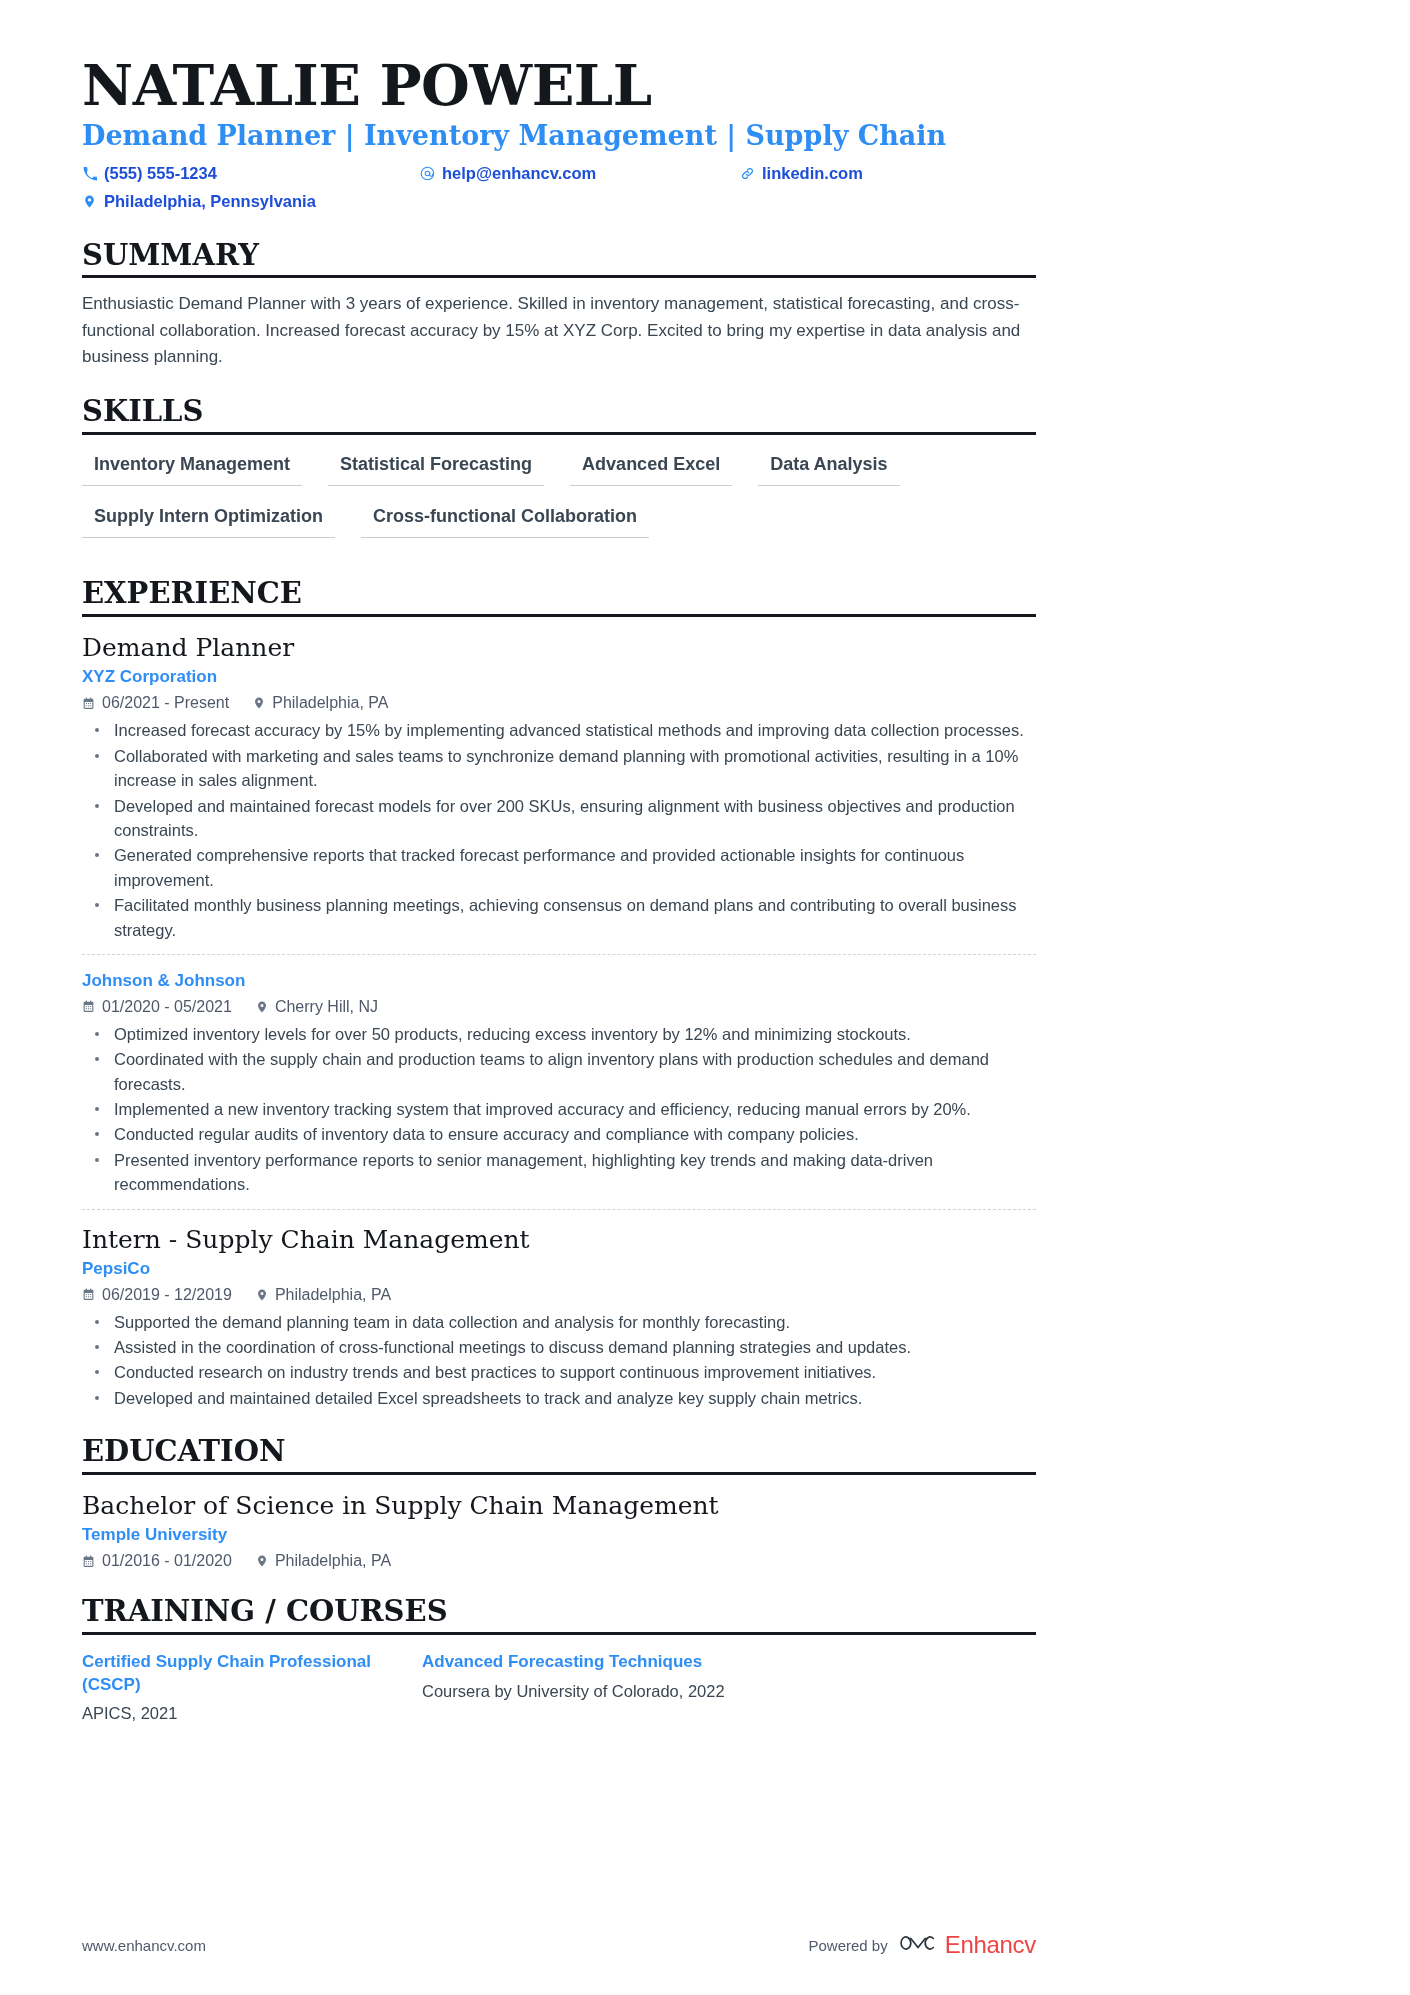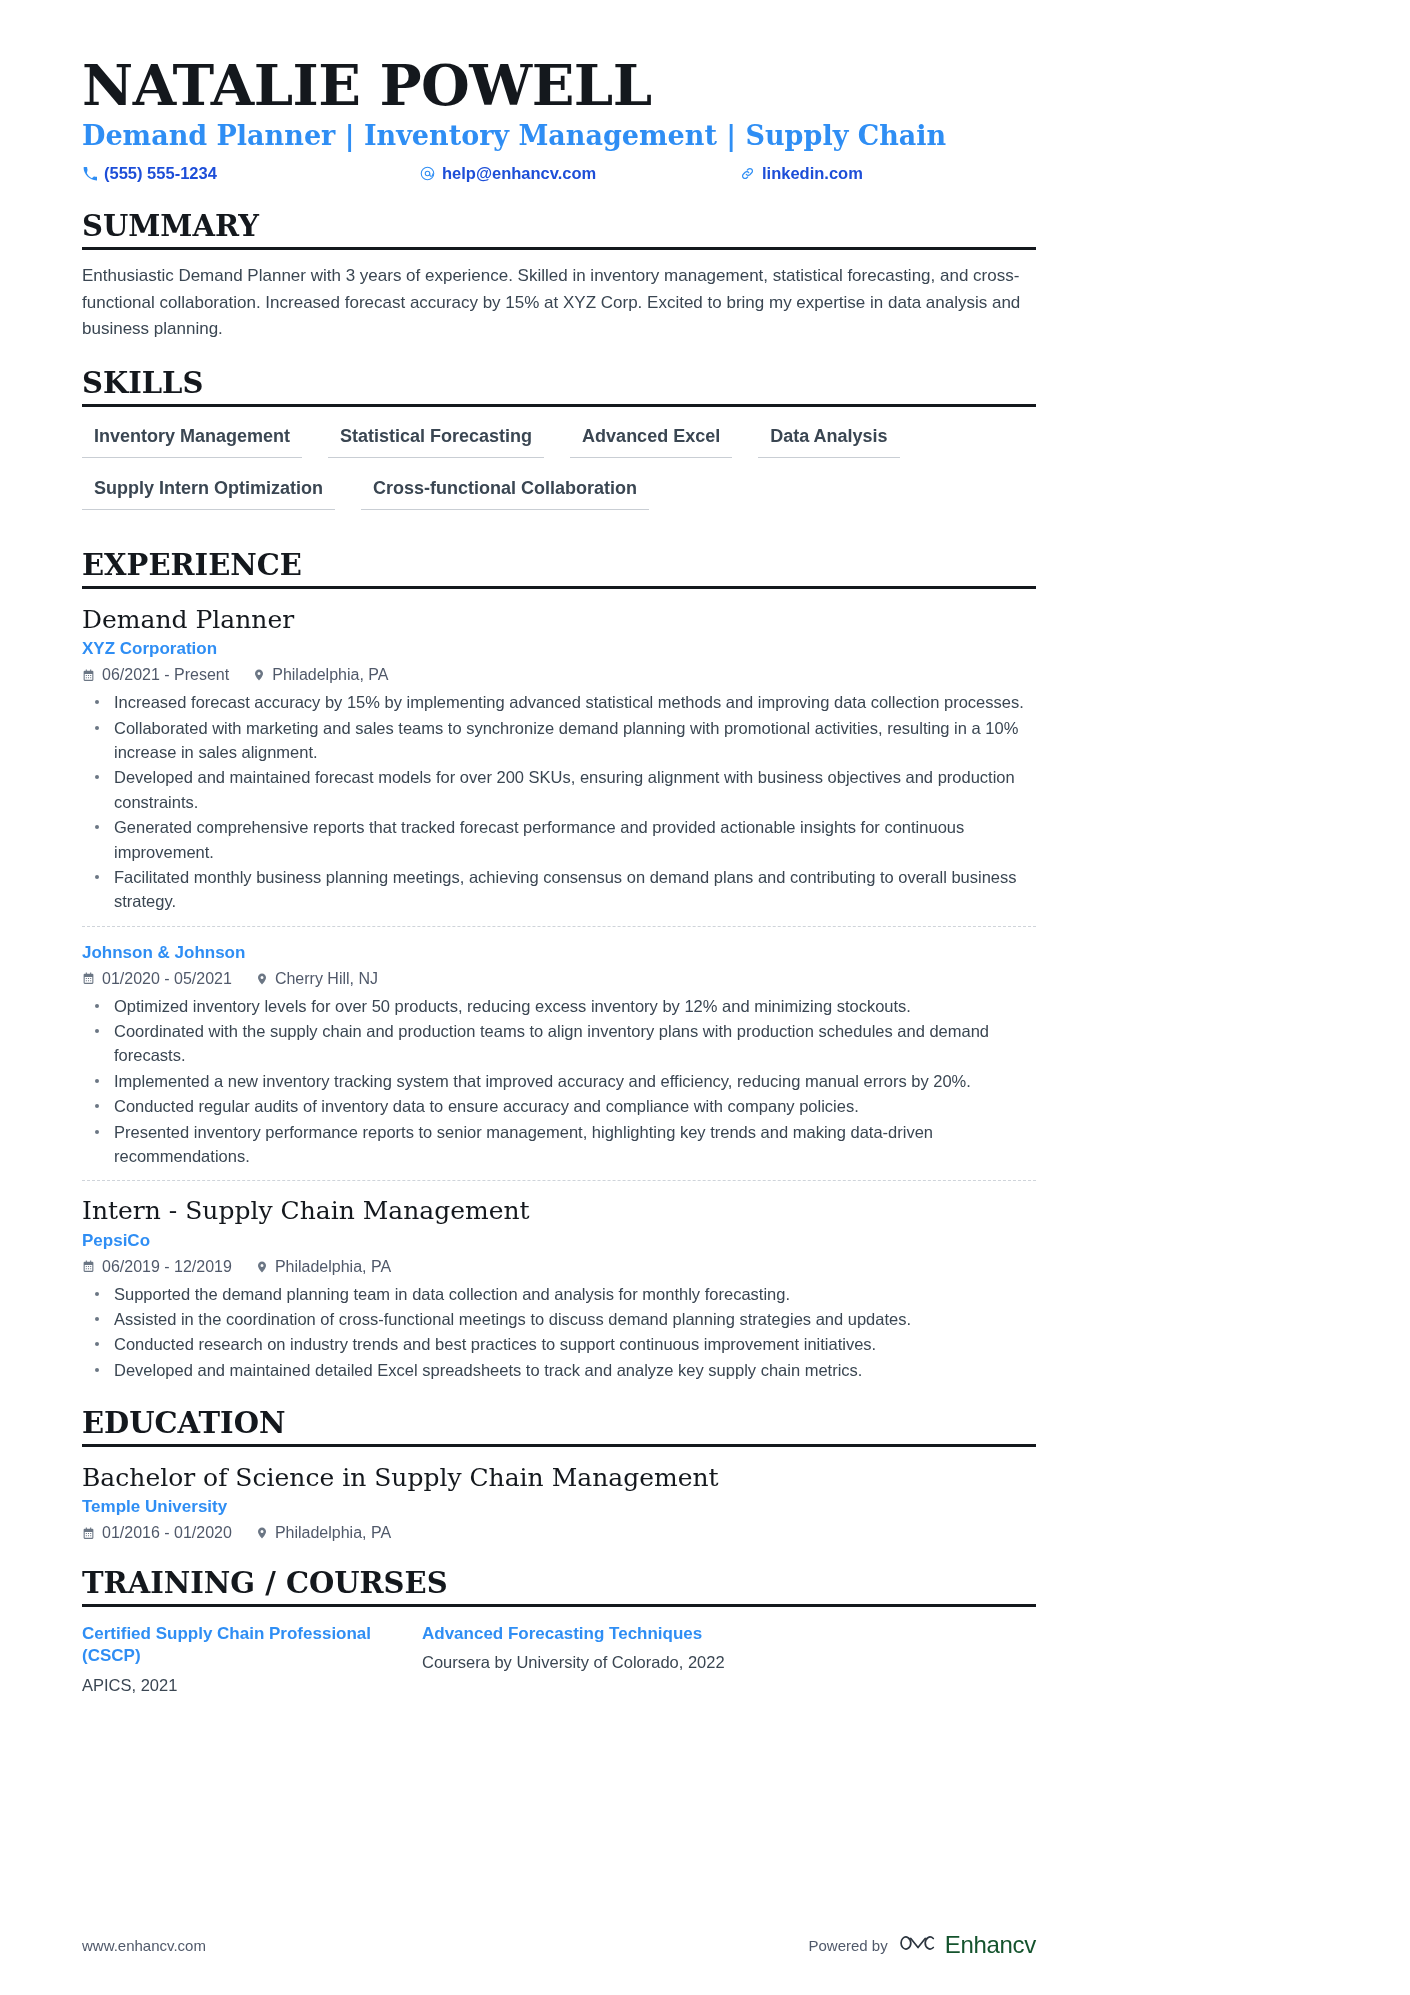--- a/index.html
+++ b/index.html
@@ -219,21 +219,21 @@
     font-size: 15px;
     color: #50596a;
   }
   .brand {
     display: flex;
     align-items: center;
     gap: 9px;
   }
   .brand-name {
     font-size: 24px;
-    color: #14532d;
+    color: #ef4444;
     letter-spacing: -0.3px;
   }
 </style>
 </head>
 <body>
 
 <div class="page">
 
   <div>
     <div class="name">NATALIE POWELL</div>
@@ -260,20 +260,30 @@
           <span>help@enhancv.com</span>
         </div>
         <div class="contact-item c-col3">
           <span class="ico">
             <svg width="15" height="15" viewBox="0 0 24 24" fill="none" stroke="#2f8ef4" stroke-width="2" stroke-linecap="round">
               <path d="M10 13.5a4 4 0 0 0 5.7.4l3-3a4 4 0 1 0-5.7-5.7l-1.4 1.4"></path>
               <path d="M14 10.5a4 4 0 0 0-5.7-.4l-3 3a4 4 0 1 0 5.7 5.7l1.4-1.4"></path>
             </svg>
           </span>
           <span>linkedin.com</span>
+        </div>
+      </div>
+      <div class="contact-row">
+        <div class="contact-item c-col1">
+          <span class="ico">
+            <svg width="13" height="15" viewBox="0 0 24 24" fill="#2f8ef4">
+                <path d="M12 1C7.6 1 4 4.6 4 9c0 6 8 14 8 14s8-8 8-14c0-4.4-3.6-8-8-8zm0 11a3 3 0 1 1 0-6 3 3 0 0 1 0 6z"></path>
+              </svg>
+          </span>
+          <span>Philadelphia, Pennsylvania</span>
         </div>
       </div>
     </div>
   </div>
 
   <div class="section">
     <div class="section-title">SUMMARY</div>
     <div class="section-rule"></div>
     <p class="summary-text">Enthusiastic Demand Planner with 3 years of experience. Skilled in inventory management, statistical forecasting, and cross-functional collaboration. Increased forecast accuracy by 15% at XYZ Corp. Excited to bring my expertise in data analysis and business planning.</p>
   </div>

